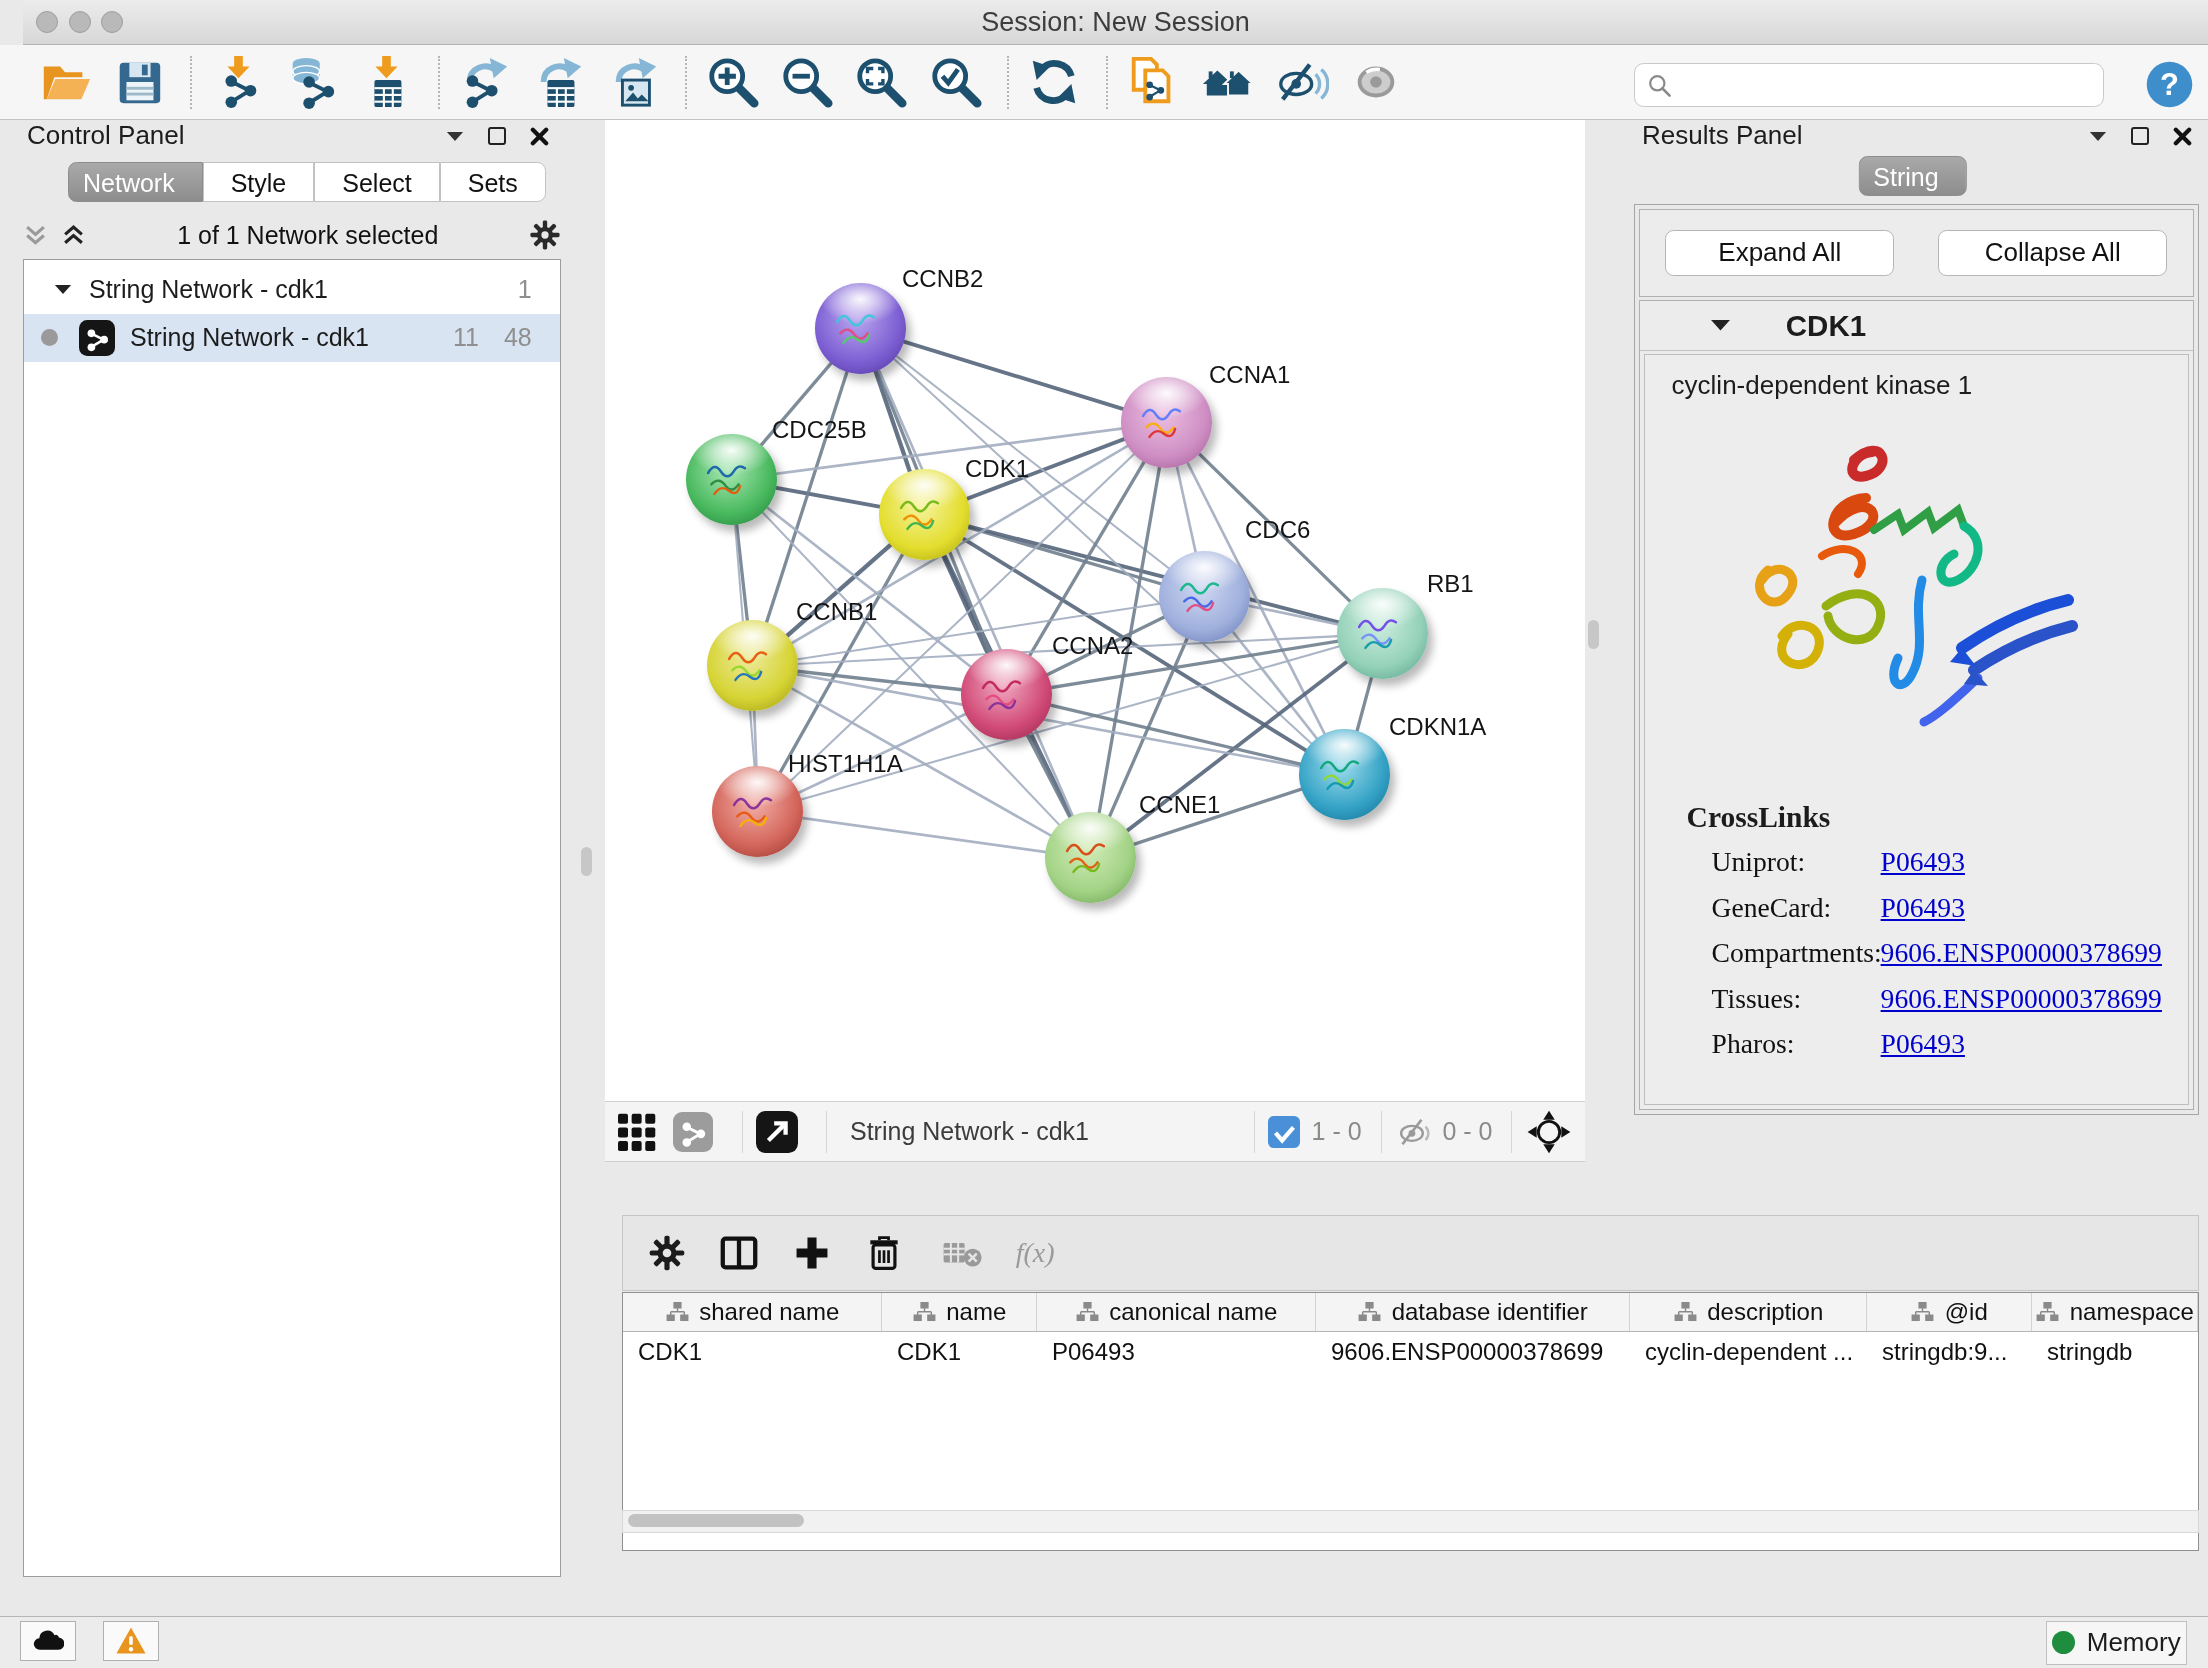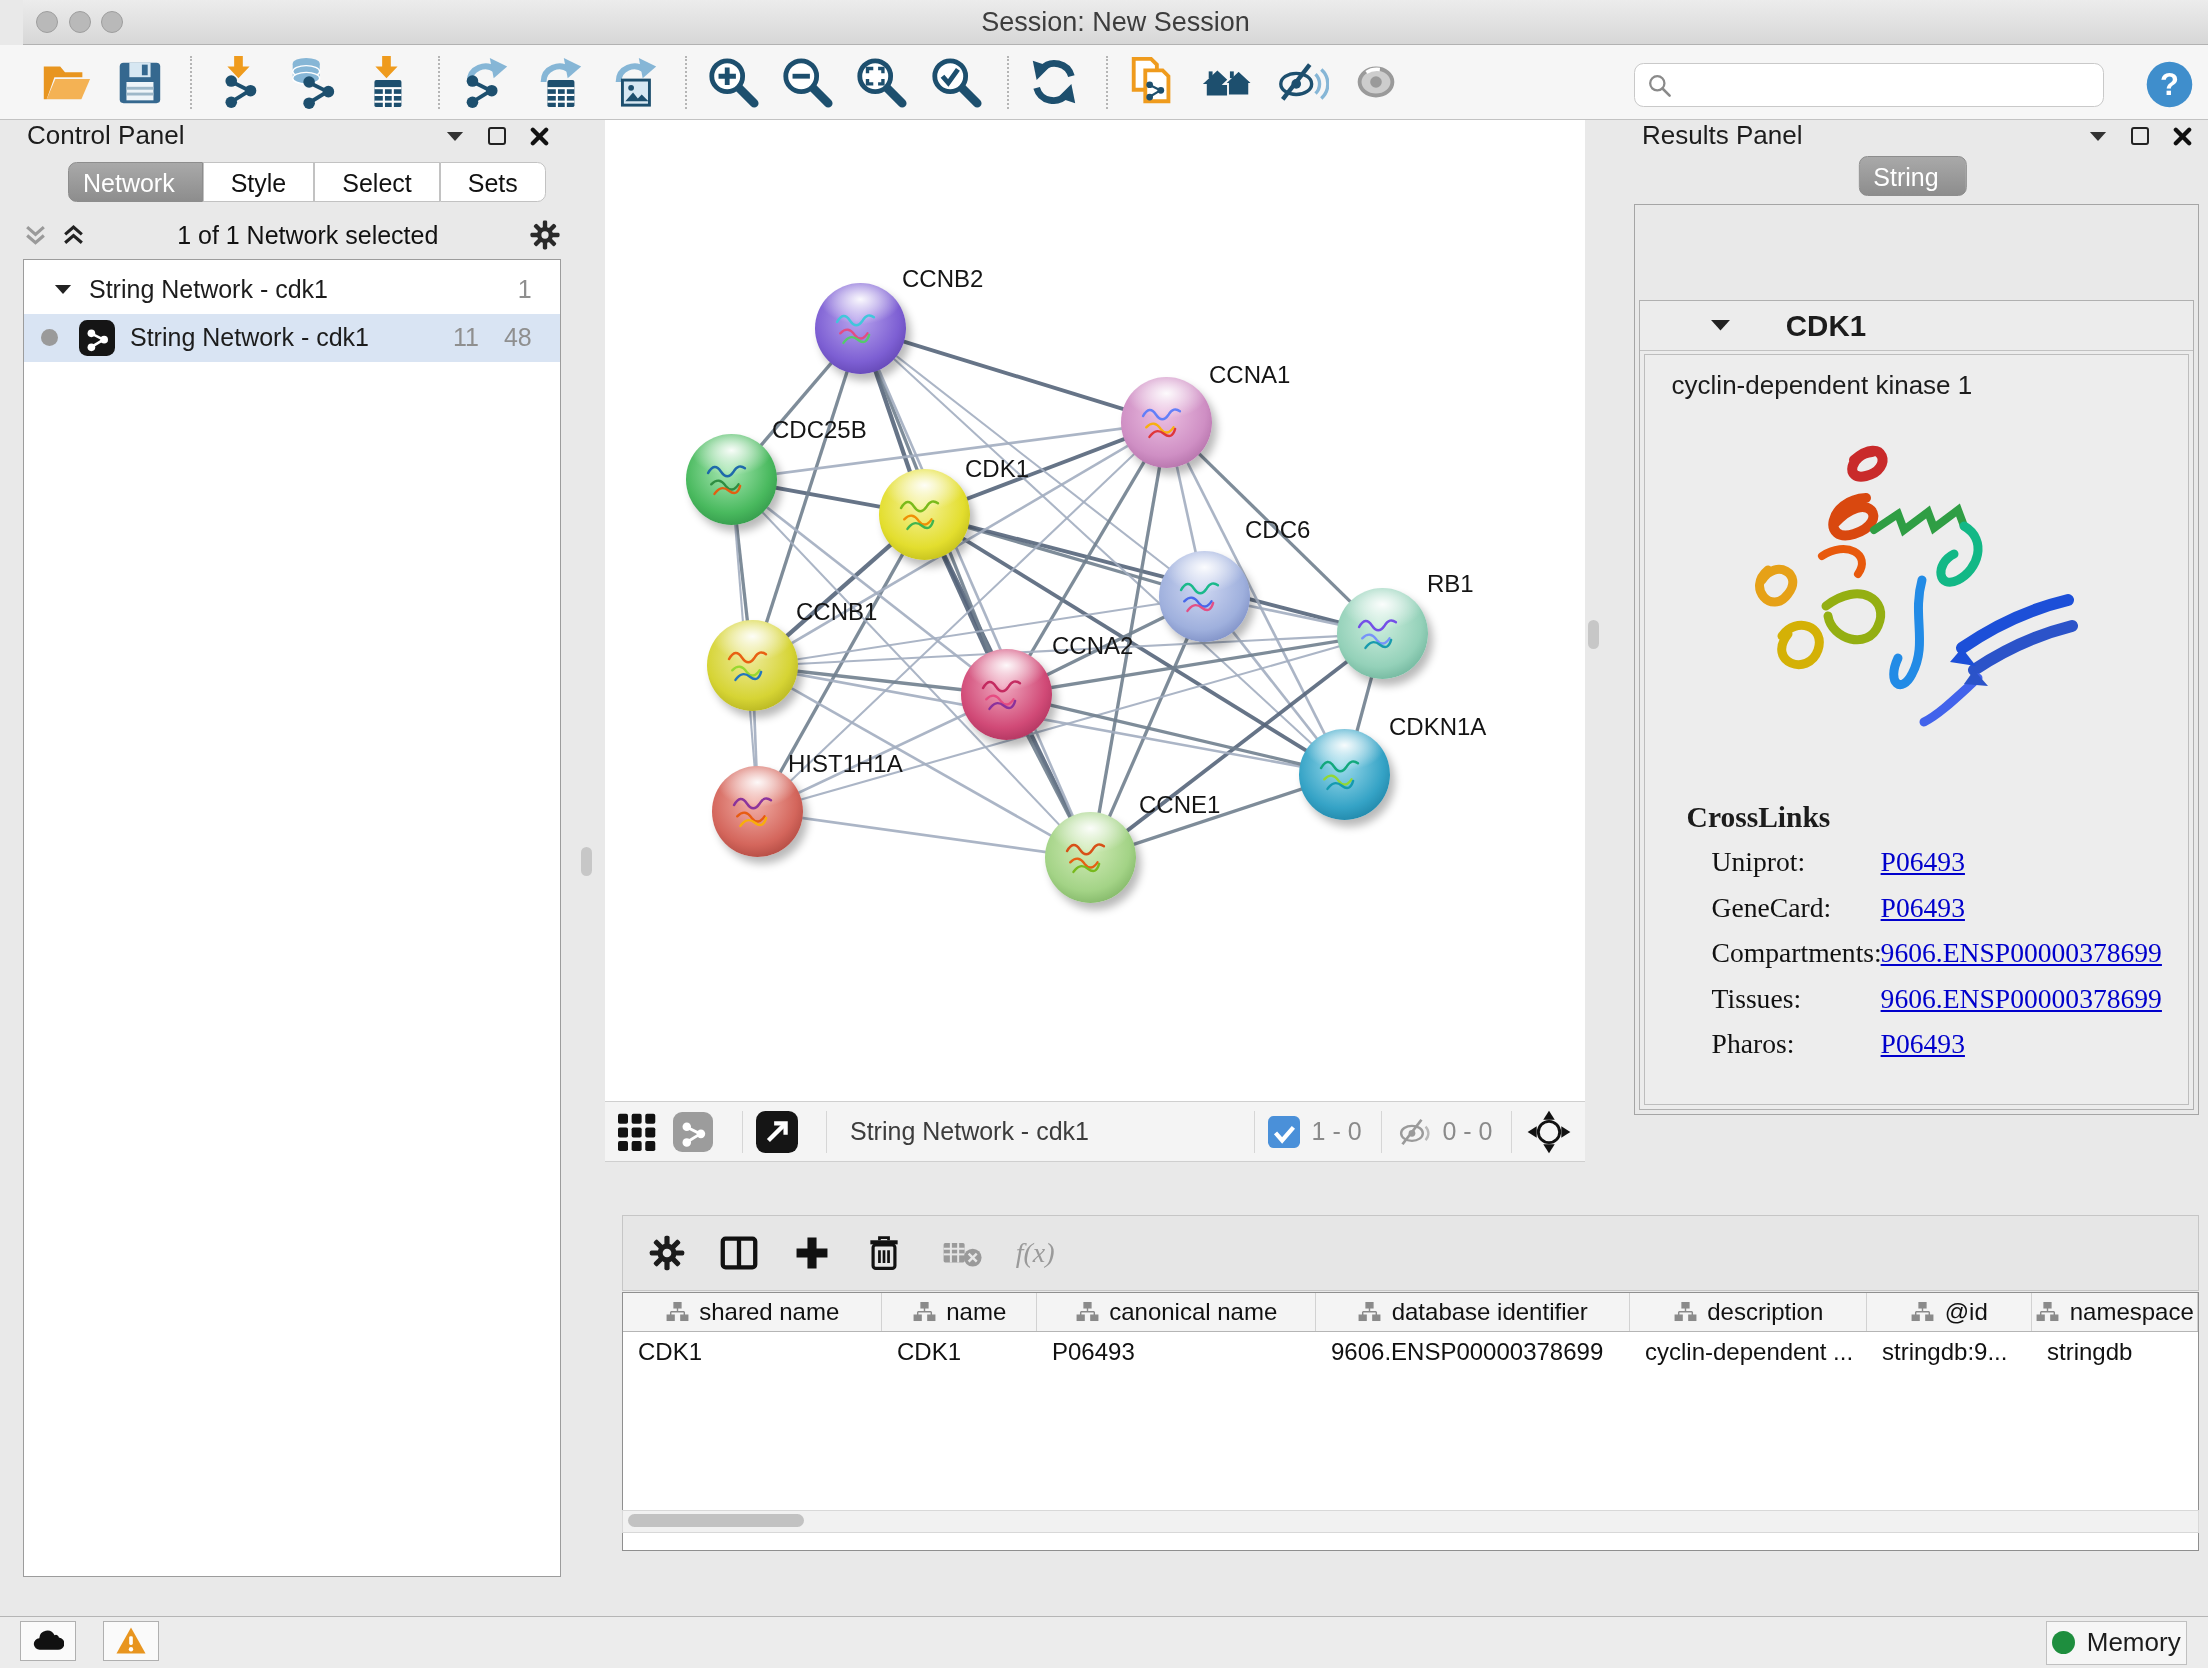--- a/index.html
+++ b/index.html
@@ -678,20 +678,24 @@
         </span>
       <span class="ph-ic">
           <svg viewBox="0 0 20 20" width="19">
             <path d="M3 3l14 14M17 3L3 17" stroke="#111" stroke-width="4.5" stroke-linecap="round"></path>
           </svg>
         </span>
     </span>
   </div>
   <div class="tab active rp-tab">String</div>
   <div class="rp-outer">
+    <div class="rp-btnbox">
+      <div class="rp-btn">Expand All</div>
+      <div class="rp-btn">Collapse All</div>
+    </div>
     <div class="rp-gene">
       <div class="rp-gene-head">
         <span style="margin-left:70px">
             <svg width="21" viewBox="0 0 20 12">
               <polygon points="1,1 19,1 10,11" fill="#222"></polygon>
             </svg>
           </span>
         <span class="gname" style="margin-left:55px">CDK1</span>
       </div>
       <div class="rp-sub">

